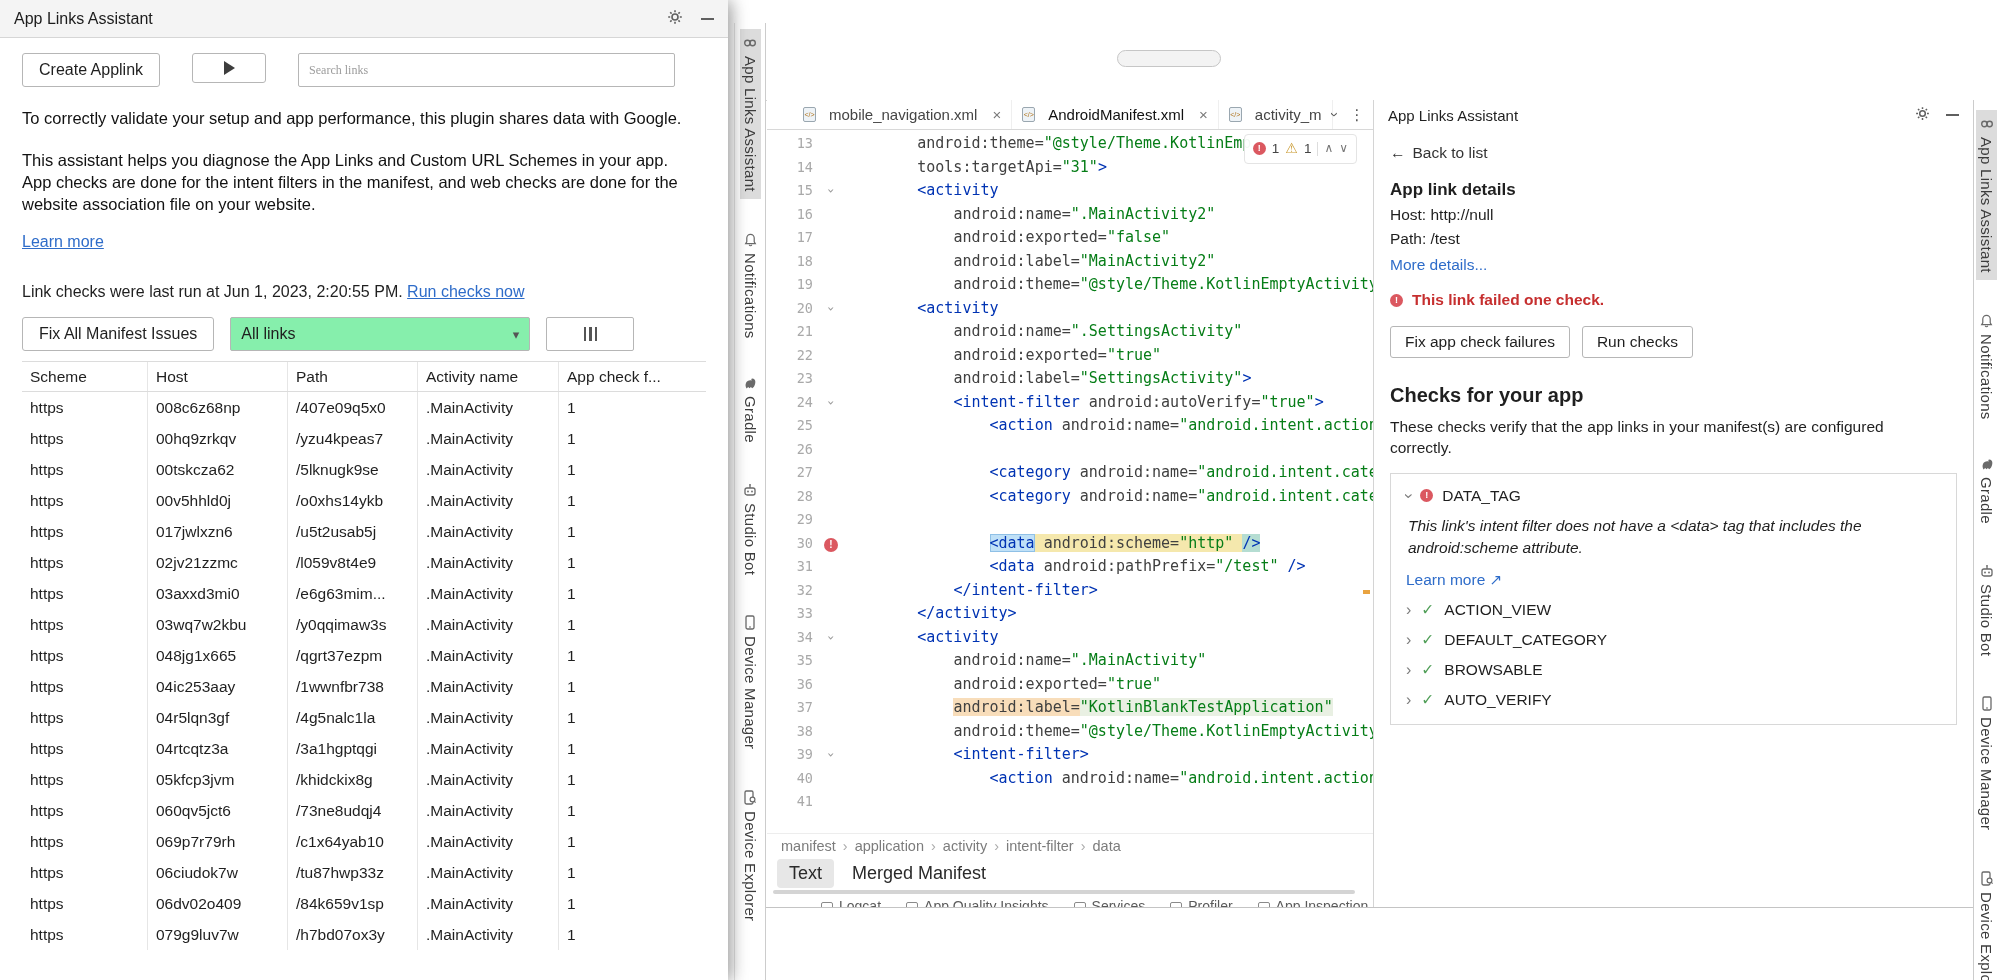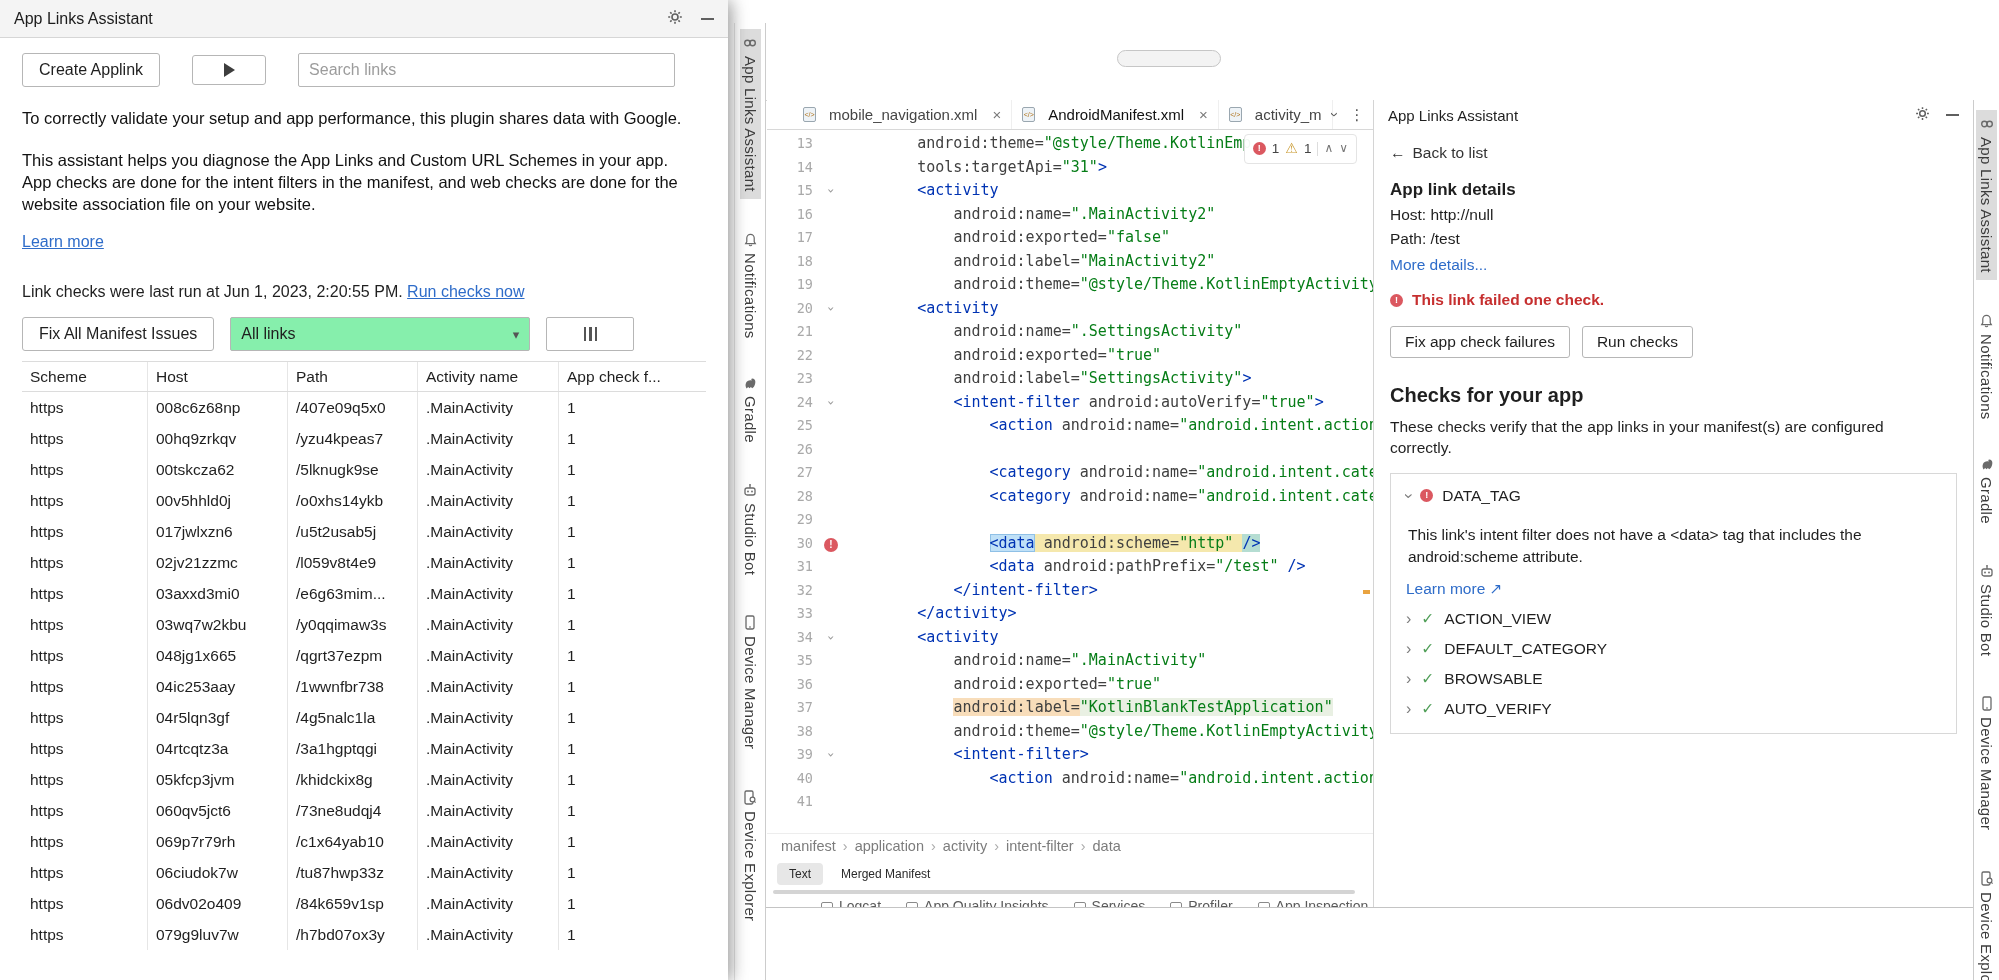--- a/index.html
+++ b/index.html
@@ -54,21 +54,21 @@
   .warn-tri{color:#c9992e;font-size:14px;}
   .isep{width:1px;height:14px;background:#ddd;}
   .iarr{color:#777;font-size:12px;cursor:pointer;}
   .stripe-mark{position:absolute;right:3px;width:7px;height:4px;background:#e9a33f;}
 
   .crumbs{position:absolute;left:0;right:0;top:733px;height:25px;display:flex;align-items:center;gap:7px;
           padding-left:14px;font-size:14.5px;color:#7c7c7c;border-top:1px solid #ededed;background:#fff;}
   .crumb{cursor:pointer;}
   .crumb-sep{color:#ababab;}
 
-  .btabs{position:absolute;left:0;right:0;top:758px;height:31px;display:flex;align-items:center;gap:6px;padding-left:10px;font-size:12px;background:#fff;}
+  .btabs{position:absolute;left:0;right:0;top:758px;height:31px;display:flex;align-items:center;gap:6px;padding-left:10px;font-size:18px;background:#fff;}
   .btab{padding:4px 12px;border-radius:4px;color:#2a2a2a;cursor:pointer;}
   .btab.active{background:#e7e7e7;}
 
   .hscroll{position:absolute;left:0;right:0;top:790px;height:6px;}
   .hthumb{margin-left:6px;height:4px;width:96%;background:#d4d4d4;border-radius:2px;}
   .cliprow{position:absolute;left:0;right:0;top:797px;height:10px;overflow:hidden;}
   .cliprow-inner{display:flex;gap:25px;padding-left:54px;align-items:flex-start;font-size:14px;color:#5a5a5a;white-space:nowrap;}
   .clipitem{display:flex;gap:6px;align-items:center;cursor:pointer;}
   .clipicon{width:12px;height:12px;border:1px solid #8a8a8a;border-radius:2px;margin-top:5px;flex:0 0 auto;}
 
@@ -84,36 +84,36 @@
   .link{color:#2e6cc9;cursor:pointer;}
   .more{margin-top:8px;display:inline-block;}
   .failed{display:flex;align-items:center;gap:9px;margin-top:17px;color:#c62f2f;font-weight:bold;}
   .rp-buttons{display:flex;gap:12px;margin-top:17px;}
   .btn{border:1px solid #b6b6b6;background:#fff;border-radius:3px;padding:6px 14px;font-size:15.5px;color:#1f1f1f;cursor:pointer;font-family:inherit;white-space:nowrap;}
   .rp-checks-title{font-size:20px;font-weight:bold;margin-top:26px;}
   .rp-desc{margin-top:10px;max-width:545px;line-height:1.35;}
   .card{border:1px solid #d8d8d8;margin-top:14px;padding:13px 15px 15px 15px;max-width:572px;background:#fff;}
   .check-head{display:flex;align-items:center;gap:9px;font-size:15.5px;cursor:pointer;}
   .chev{color:#7e7e7e;font-size:16px;}
-  .check-msg{margin:19px 0 0 2px;line-height:1.4;max-width:520px;}
+  .check-msg{margin:10px 0 0 2px;line-height:1.4;max-width:520px;font-style:italic;}
   .learn{margin-top:13px;display:inline-flex;gap:4px;align-items:center;}
   .pcheck{display:flex;align-items:center;gap:10px;margin-top:12px;cursor:pointer;}
   .tick{color:#4f9e57;font-weight:bold;}
 
   
   #left-panel{position:absolute;left:0;top:0;width:728px;height:980px;background:#fff;z-index:5;overflow:hidden;
               box-shadow:4px 0 16px rgba(0,0,0,.28),0 4px 16px rgba(0,0,0,.18);}
   .lp-titlebar{height:38px;background:#f4f4f4;border-bottom:1px solid #d6d6d6;display:flex;align-items:center;padding:0 14px;font-size:16px;color:#1c1c1c;}
   .lp-ticons{margin-left:auto;display:flex;gap:18px;align-items:center;color:#555;}
   .lp-body{padding:15px 22px 0 22px;}
-  .lp-toolbar{display:flex;gap:32px;align-items:center;}
+  .lp-toolbar{display:flex;gap:32px;align-items:flex-start;}
   .lp-toolbar .btn{font-size:16px;padding:7px 16px;}
   .play-btn{width:74px;display:flex;justify-content:center;align-items:center;}
   .play-tri{width:0;height:0;border-left:11px solid #3d3d3d;border-top:7px solid transparent;border-bottom:7px solid transparent;}
-  .search{flex:0 0 377px;height:34px;border:1px solid #b6b6b6;border-radius:2px;padding:0 10px;font-size:16px;color:#1f1f1f;font-family:Liberation Sans, sans-serif;outline:none;}
+  .search{flex:0 0 377px;height:34px;border:1px solid #b6b6b6;border-radius:2px;padding:0 10px;font-size:12px;color:#1f1f1f;font-family:Liberation Serif, serif;outline:none;}
   .search::placeholder{color:#9c9c9c;}
   .lp-p{margin-top:20px;font-size:16.5px;line-height:22px;max-width:668px;color:#121212;}
   .lp-learn{margin-top:18px;font-size:16px;display:inline-block;text-decoration:underline;}
   .lp-lastrun{margin-top:32px;font-size:16px;}
   .lp-lastrun .link{text-decoration:underline;}
   .lp-controls{margin-top:16px;display:flex;gap:16px;align-items:center;}
   .lp-controls .btn{font-size:16px;padding:7px 16px;}
   .dropdown{width:300px;height:34px;border:1px solid #b6b6b6;border-radius:2px;display:flex;align-items:center;justify-content:space-between;padding:0 10px;font-size:16px;cursor:pointer;background:#86efac;}
   .dd-arrow{color:#555;font-size:13px;}
   .colbtn{width:88px;height:34px;border:1px solid #b6b6b6;border-radius:2px;display:flex;align-items:center;justify-content:center;gap:3px;background:#fff;cursor:pointer;}

